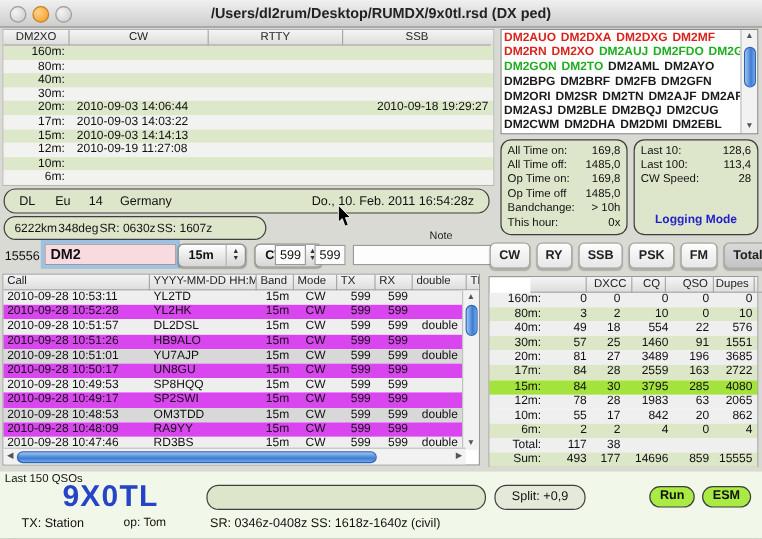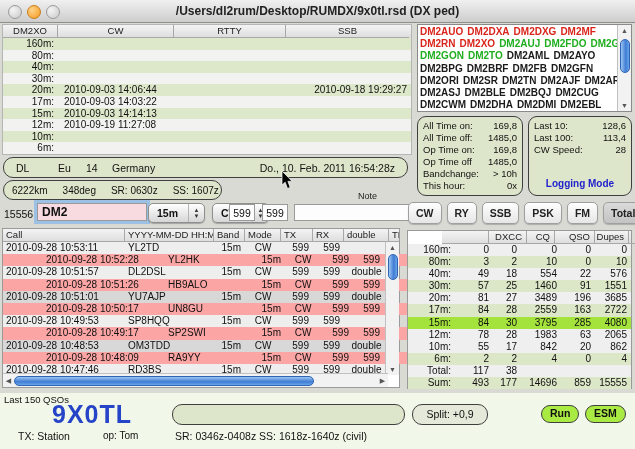--- a/index.html
+++ b/index.html
@@ -53,25 +53,25 @@
   .panel-a{left:417px;top:116px;width:106px;height:80px;}
   .panel-b{left:528px;top:116px;width:104px;height:80px;}
   .stat-row{display:flex;justify-content:space-between;font-size:9.5px;line-height:12.1px;color:#111;}
   .logging-mode{position:absolute;left:0;right:0;bottom:6px;text-align:center;font-size:10px;
     font-weight:bold;color:#2222cc;}
 
   
   .dlbox{position:absolute;left:3px;top:157px;width:405px;height:21px;background:#dde6ca;
     border:1.5px solid #3f3f3f;border-radius:10px;box-sizing:border-box;
     display:flex;align-items:center;font-size:10.5px;color:#111;padding:0 12px;}
-  .dlbox .f1{width:42px;} .dlbox .f2{width:28px;} .dlbox .f3{width:26px;} .dlbox .f4{flex:1;}
+  .dlbox .f1{width:30px;} .dlbox .f2{width:28px;} .dlbox .f3{width:26px;} .dlbox .f4{flex:1;}
   .dlbox .f5{white-space:nowrap;}
   .distbox{position:absolute;left:3px;top:180px;width:219px;height:20px;background:#dde6ca;
     border:1.5px solid #3f3f3f;border-radius:10px;box-sizing:border-box;
-    display:flex;align-items:center;font-size:10px;color:#111;padding:0 8px;gap:15px;white-space:nowrap;}
+    display:flex;align-items:center;font-size:10px;color:#111;padding:0 8px;gap:1px;white-space:nowrap;}
   .note-label{position:absolute;left:358px;top:191px;font-size:9px;color:#222;}
 
   
   .serial{position:absolute;left:4px;top:208px;font-size:10.5px;color:#111;}
   .call-input{position:absolute;left:37px;top:203px;width:100px;height:16px;background:#f8dbe1;
     border:1px solid #9a9a9a;outline:3px solid #9cc1e4;outline-offset:0px;
     font-family:"Liberation Sans",sans-serif;font-size:12px;font-weight:bold;padding:0 4px;color:#111;}
   .popup{position:absolute;top:203px;height:20px;border:1px solid #8f8f8f;border-radius:5px;
     background:linear-gradient(#ffffff,#d6d6d6);box-sizing:border-box;display:flex;align-items:center;
     font-size:10.5px;font-weight:bold;color:#111;box-shadow:0 1px 1px rgba(0,0,0,.25);}
@@ -94,21 +94,21 @@
 
   
   .log-table{position:absolute;left:2px;top:228px;width:398px;height:160px;background:#fff;
     border:1px solid #9a9a9a;box-sizing:border-box;}
   .log-head,.log-row{display:grid;grid-template-columns:122px 89px 31px 36px 32px 31px 45px 1fr;}
   .log-head{height:13px;background:linear-gradient(#f4f4f4,#dcdcdc);}
   .log-head span{font-size:9.5px;color:#222;line-height:12px;border-right:1px solid #a8a8a8;
     border-bottom:1px solid #a8a8a8;padding:0 3px;overflow:hidden;white-space:nowrap;}
   .log-head span:last-child{border-right:none;}
   .log-row{height:12.2px;font-size:10px;line-height:12.2px;color:#111;width:382px;}
-  .log-row.w{background:#eeeeee;} .log-row.g{background:#fca5a5;padding-left:40px;} .log-row.d{background:#d8d8d8;}
+  .log-row.w{background:#eeeeee;} .log-row.g{background:#d946ef;} .log-row.d{background:#d8d8d8;}
   .lg-dt{padding-left:3px;white-space:nowrap;} .lg-call{padding-left:3px;}
   .lg-band,.lg-tx,.lg-rx{text-align:right;padding-right:4px;}
   .lg-mode{text-align:center;} .lg-dbl{text-align:center;}
   .log-vscroll{position:absolute;right:0;top:13px;width:13px;height:133px;background:#f2f2f2;
     border-left:1px solid #c0c0c0;}
   .log-thumb{top:12px;height:26px;}
   .hscroll{position:absolute;left:0;bottom:0;height:13px;width:385px;background:#f2f2f2;
     border-top:1px solid #c0c0c0;}
   .hscroll .arr{position:absolute;top:0;height:13px;width:11px;font-size:7px;color:#555;
     text-align:center;line-height:13px;}

